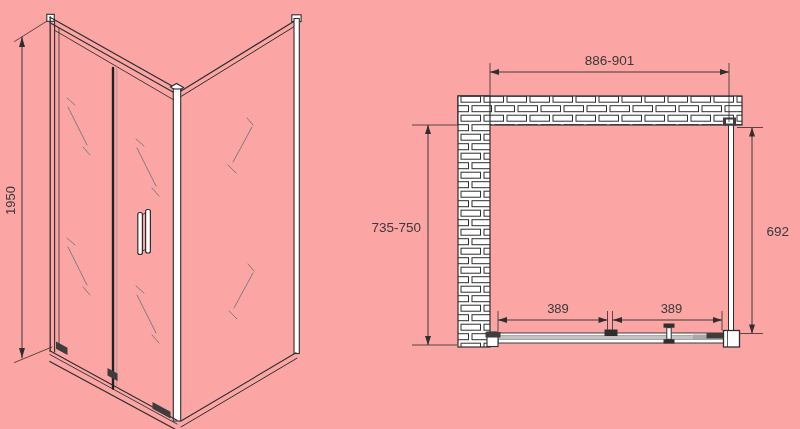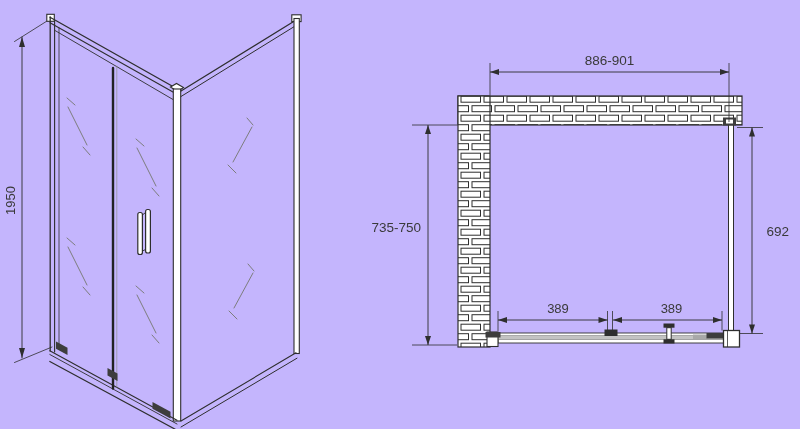--- a/index.html
+++ b/index.html
@@ -1,16 +1,16 @@
 <!DOCTYPE html>
 <html><head>
 <meta charset="utf-8">
 <style>
   html,body{margin:0;padding:0;background:#fff;}
-  .canvas{position:relative;width:800px;height:429px;background:#c4b5fd;overflow:hidden;}
+  .canvas{position:relative;width:800px;height:429px;background:#fca5a5;overflow:hidden;}
   svg{display:block;}
   text{font-family:"Liberation Sans","DejaVu Sans",sans-serif;fill:#3a3a3a;}
   .dim-text{font-size:13.5px;}
   .dim-text-sm{font-size:13px;}
 </style>
 </head>
 <body>
 
 <div class="canvas">
 <svg width="800" height="429" viewBox="0 0 800 429">

